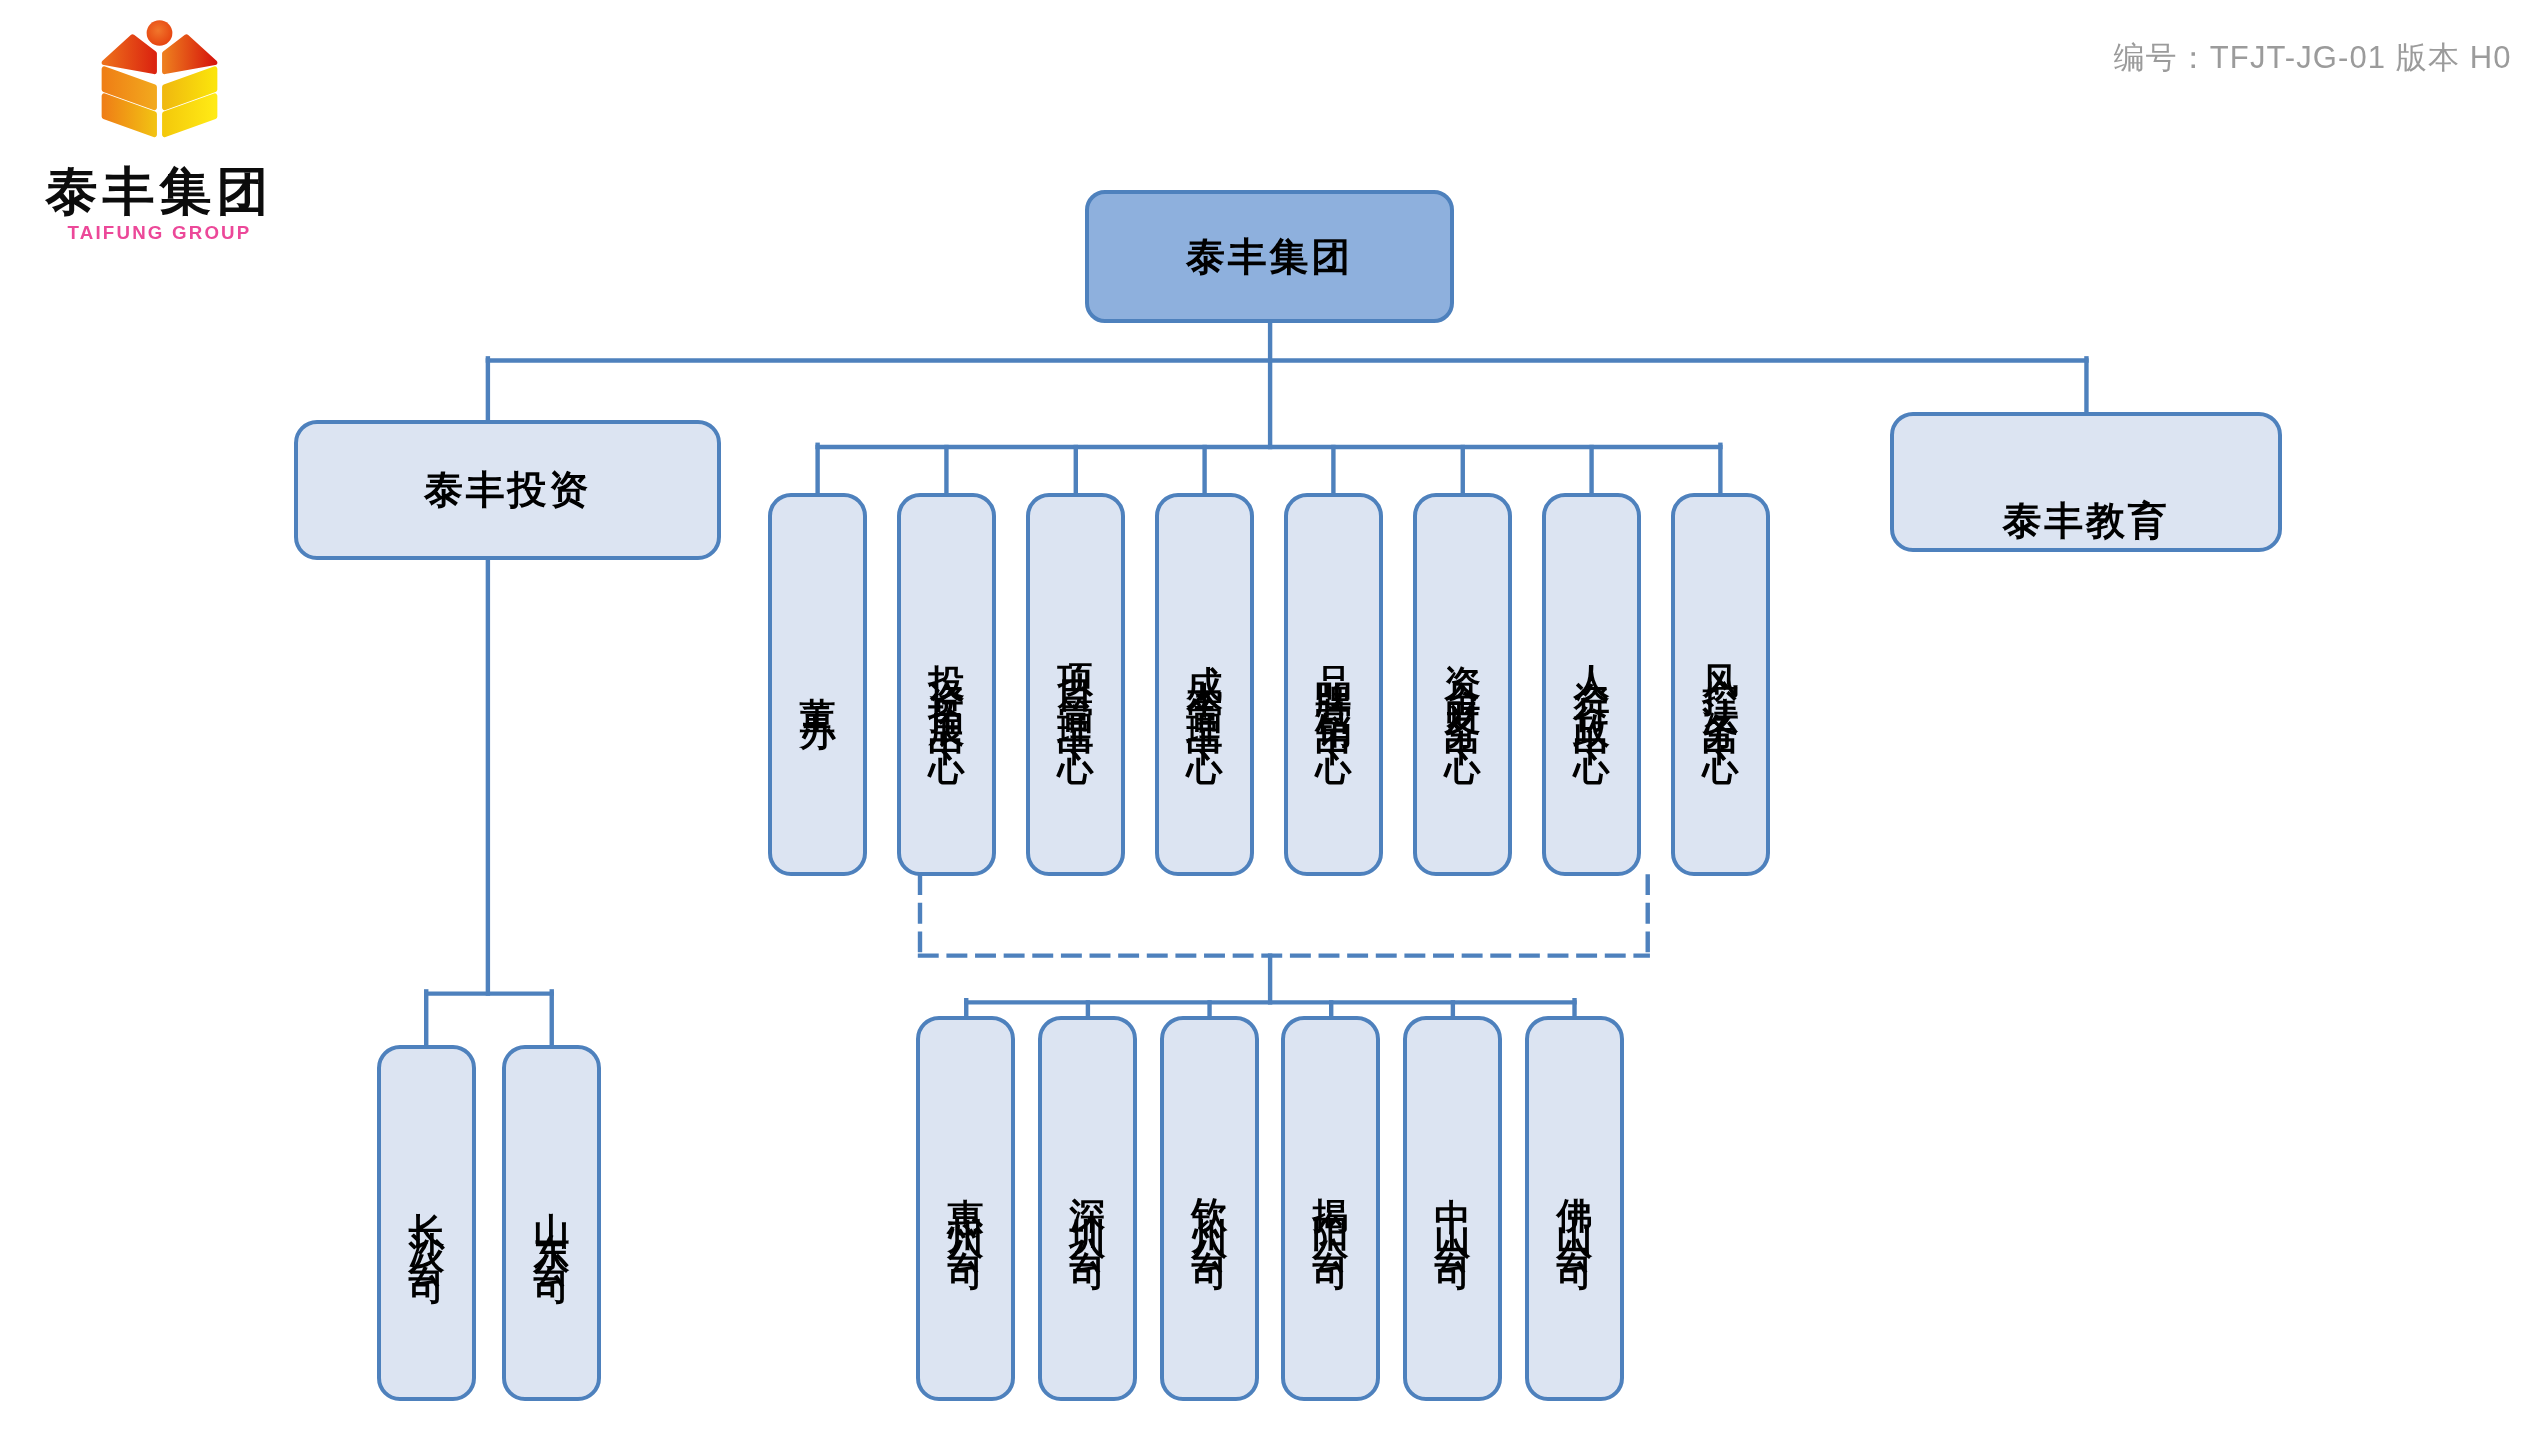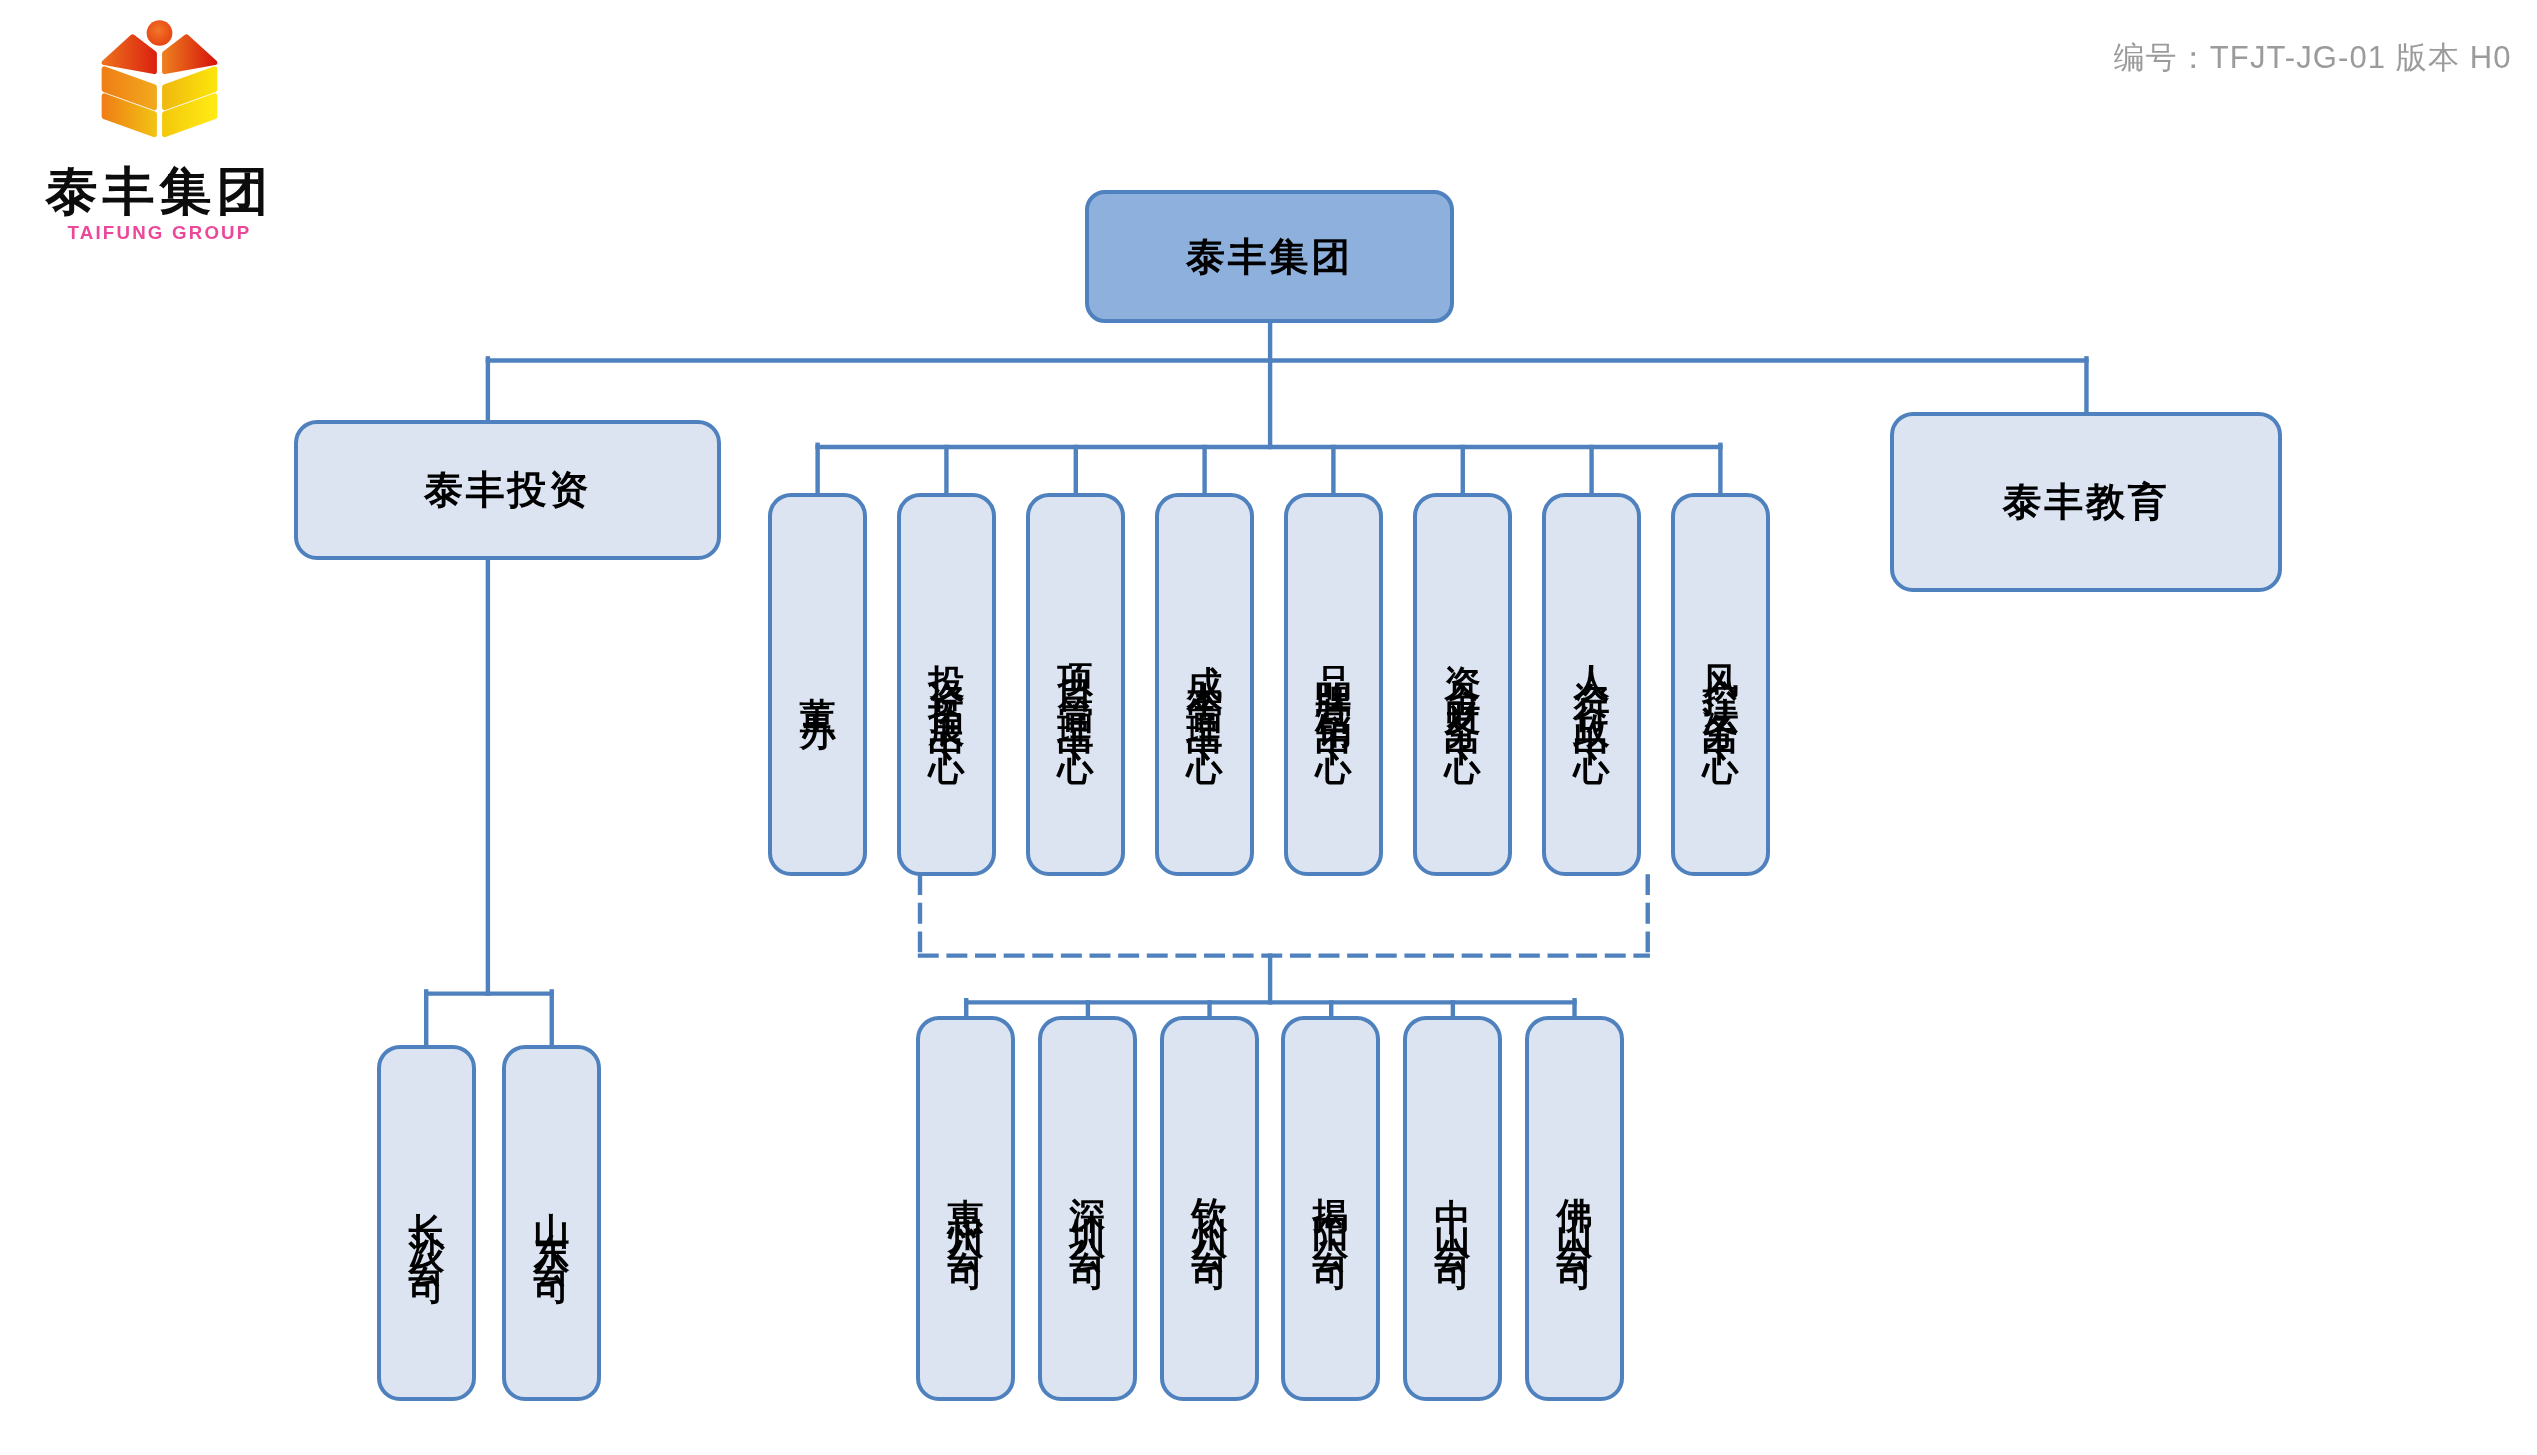--- a/index.html
+++ b/index.html
@@ -39,21 +39,21 @@
     border:4.4px solid #4E81BD;
     background:#DCE4F2;
     display:flex; align-items:center; justify-content:center;
     color:#000;
   }
   .hbox { border-radius:23px; }
   .hbox .label { font-size:39px; font-weight:bold; letter-spacing:2.8px; white-space:nowrap; }
 
   .root-box   { left:1085px; top:190px;  width:369px; height:133px; background:#8EB0DD; border-radius:20px; }
   .invest-box { left:294px;  top:420px;  width:427px; height:140px; }
-  .edu-box    { left:1890px; top:412px;  width:392px; height:180px; }
+  .edu-box    { left:1890px; top:412px;  width:392px; height:140px;align-items:flex-end; }
 
   .pillar { border-radius:23px; }
   .vtext {
     writing-mode:vertical-rl; text-orientation:upright;
     font-size:36px; font-weight:bold; line-height:1;
     letter-spacing:0.45em; white-space:nowrap;
   }
   .dept  { top:493px;  width:99px; height:383px; }
   .sub   { top:1016px; width:99px; height:385px; }
   .co    { top:1045px; width:99px; height:356px; }

